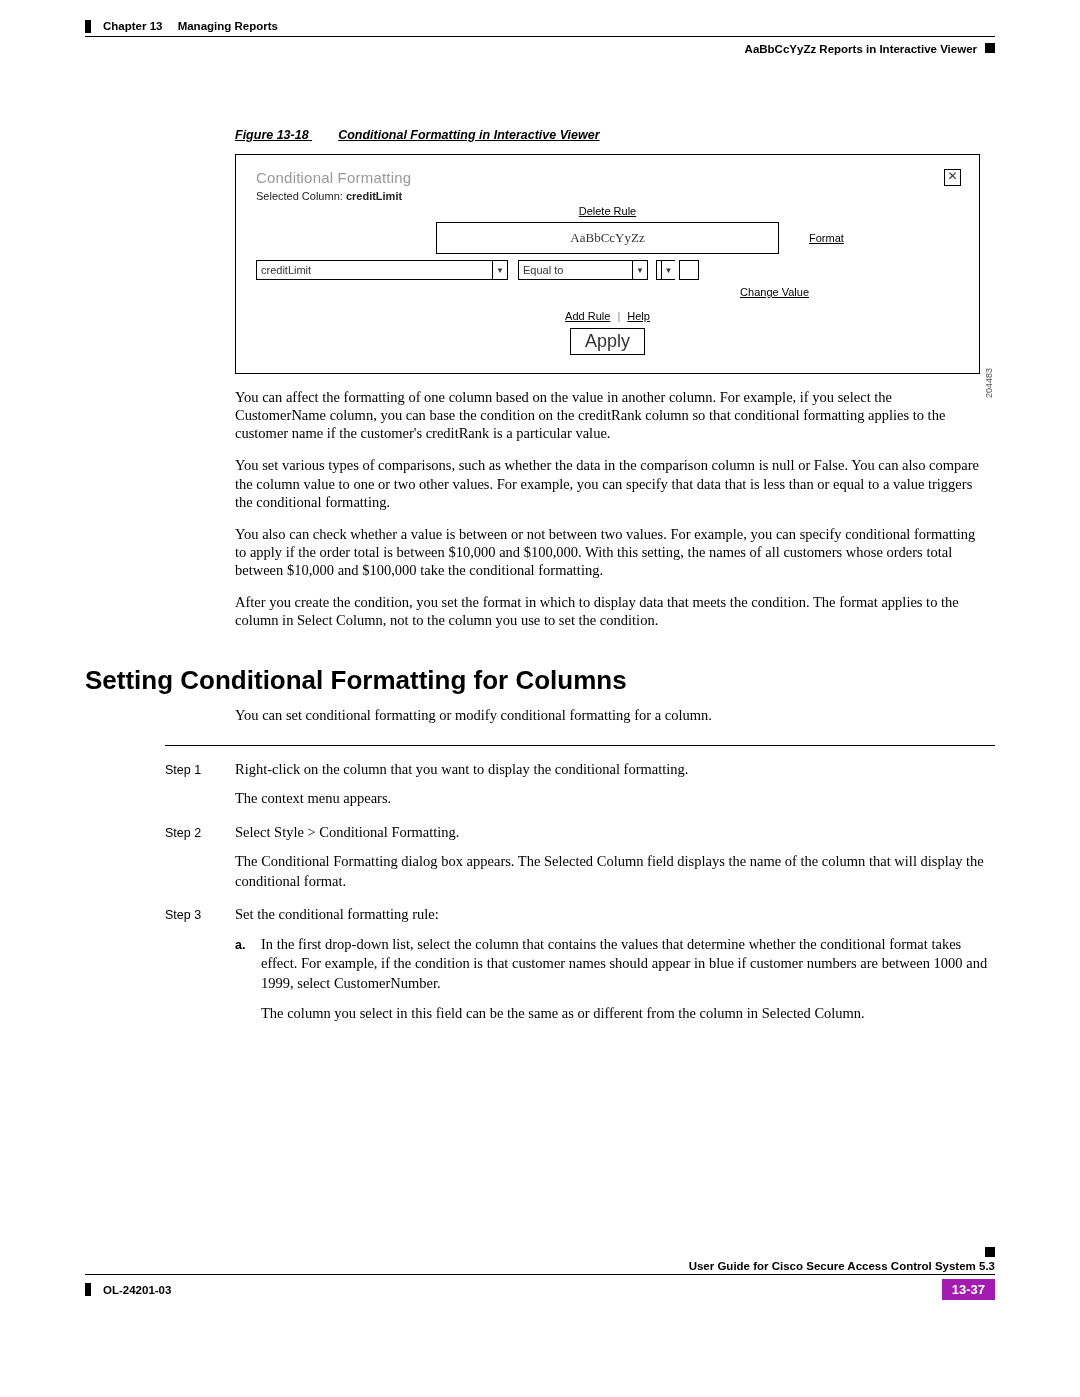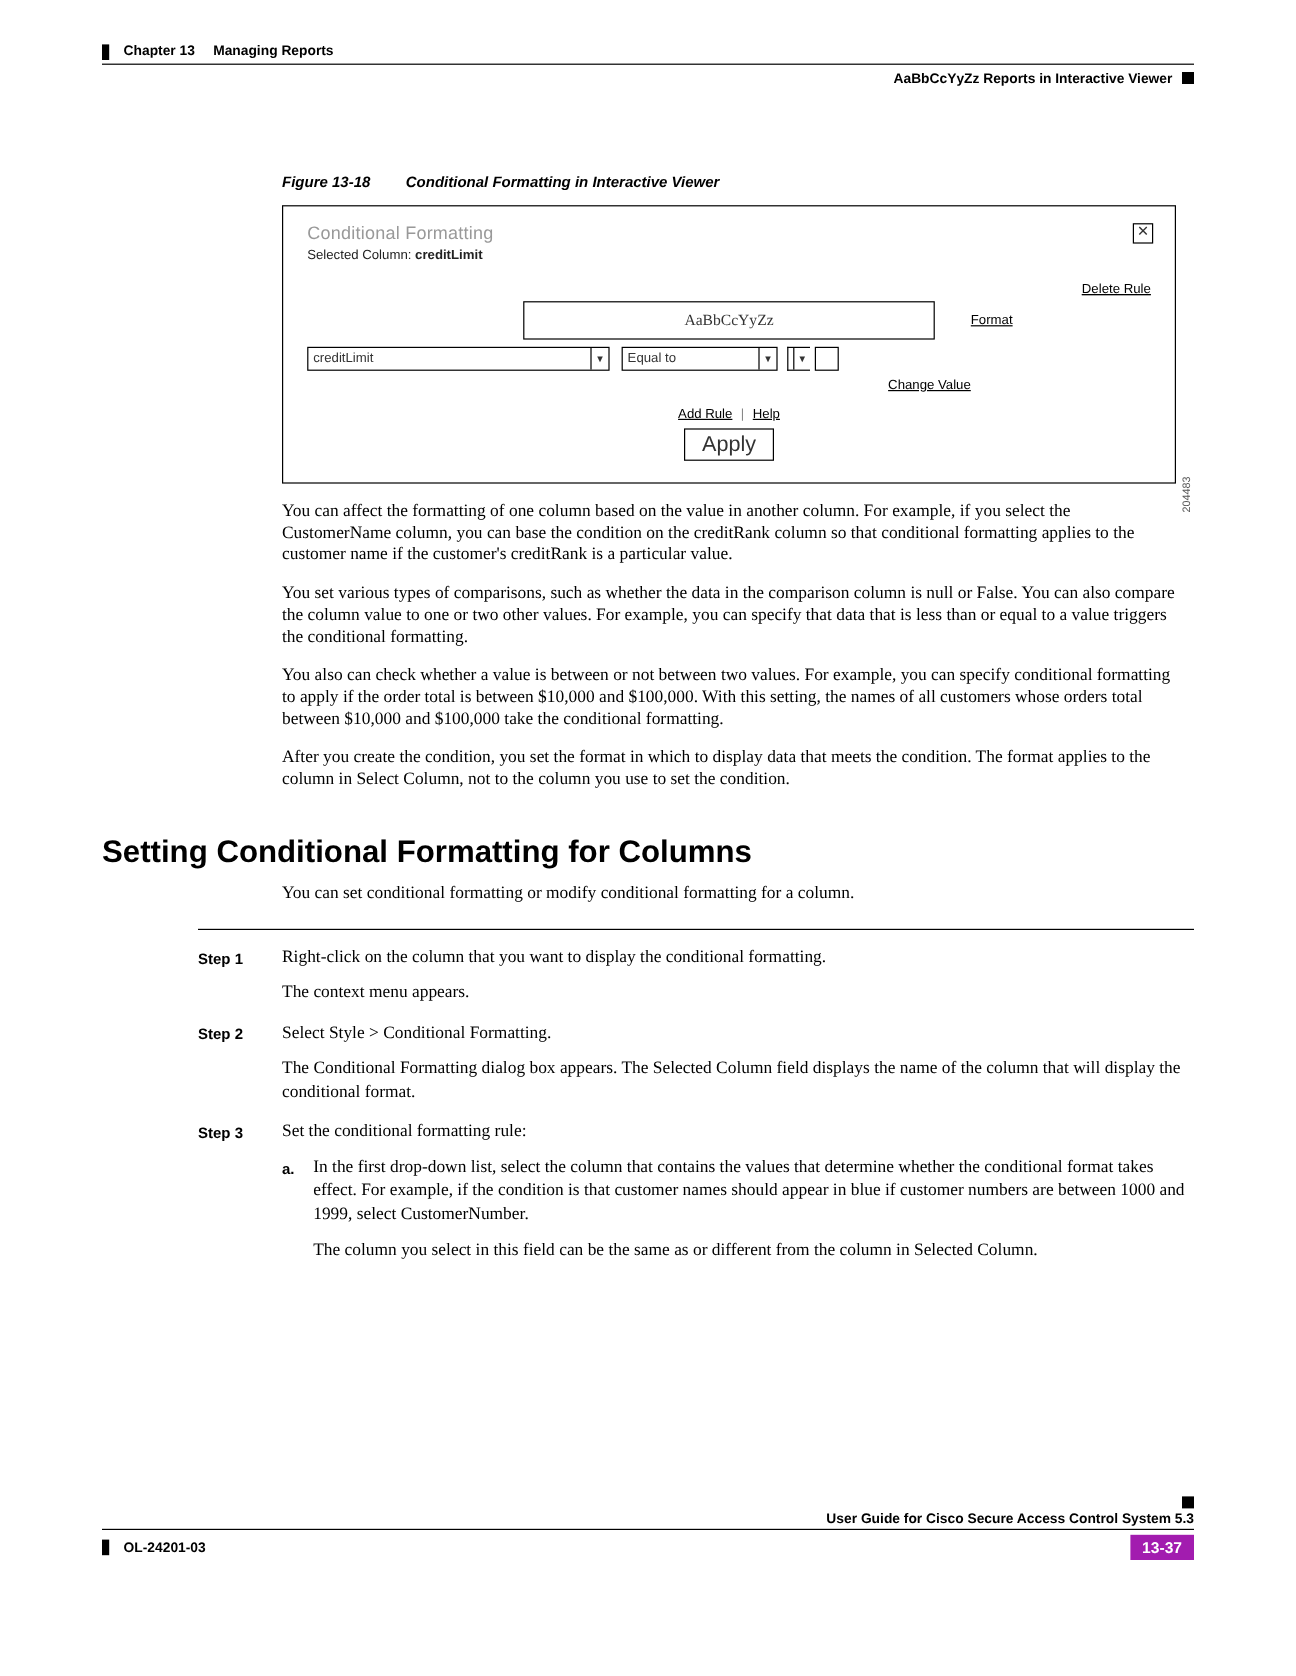--- a/index.html
+++ b/index.html
@@ -5,21 +5,21 @@
   body {
     margin: 0;
     padding: 0;
     background: #fff;
     font-family: "Times New Roman", Times, serif;
     color: #000;
     font-size: 14px;
     width: 1080px;
   }
   .page {
-    padding: 35px 85px 30px 85px;
+    padding: 18px 85px 30px 85px;
     position: relative;
     min-height: 1330px;
     box-sizing: border-box;
   }
   .top-header {
     position: relative;
     height: 60px;
     margin-bottom: 50px;
   }
   .top-left-bar {
@@ -64,20 +64,21 @@
   .body-col {
     margin-left: 150px;
     margin-right: 15px;
   }
   .figure-caption {
     font-family: Arial, Helvetica, sans-serif;
     font-weight: bold;
     font-style: italic;
     font-size: 12.5px;
     margin: 0 0 12px 0;
+    text-decoration: underline;
   }
   .figure-caption .fig-title { margin-left: 26px; }
 
   .figure-wrap { position: relative; }
   .figure-box {
     border: 1px solid #000;
     padding: 14px 20px 18px 20px;
     font-family: Tahoma, Arial, sans-serif;
     color: #333;
     position: relative;
@@ -109,23 +110,22 @@
     line-height: 13px;
     text-align: center;
   }
   .cf-selected {
     font-size: 11px;
     color: #222;
     margin-top: 4px;
   }
   .cf-selected b { font-weight: bold; }
   .cf-del {
-    text-align: right;
-    margin-top: 12px;
-    text-decoration: underline;
+    text-align: center;
+    margin-top: 0;
   }
   .cf-del span, .cf-format span, .cf-change span, .cf-actions span.link {
     font-size: 11px;
     text-decoration: underline;
     color: #000;
   }
   .cf-sample-row {
     display: flex;
     align-items: center;
     margin-top: 4px;
@@ -214,21 +214,21 @@
   .step-row {
     display: flex;
     margin: 0 0 4px 80px;
     font-size: 14.5px;
     line-height: 1.35;
   }
   .step-label {
     width: 70px;
     flex-shrink: 0;
     font-family: Arial, Helvetica, sans-serif;
-    font-weight: bold;
+    font-weight: normal;
     font-size: 12.5px;
     padding-top: 2px;
   }
   .step-body { flex: 1; font-family: "Times New Roman", Times, serif; }
   .step-body p { margin: 0 0 10px 0; }
   .step-body b, .step-body strong { font-weight: normal; }
   .substep {
     display: flex;
     margin: 6px 0 4px 0;
   }

